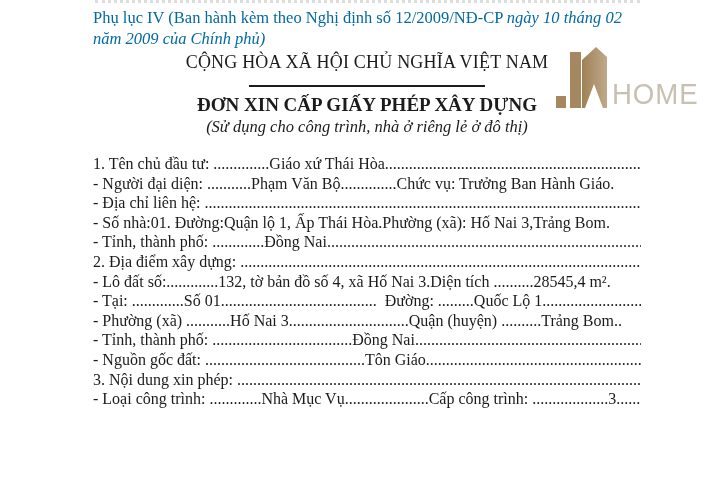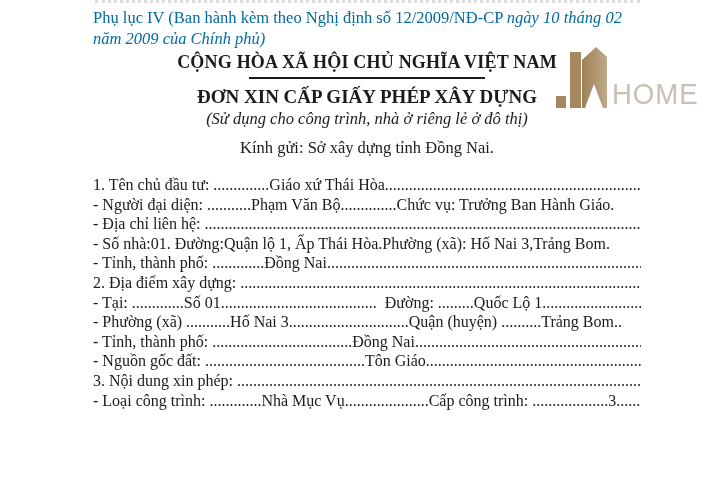--- a/index.html
+++ b/index.html
@@ -21,21 +21,21 @@
   }
   .appendix {
     margin:0; font-size:16.5px; line-height:21px; color:#0369a1;
   }
   .appendix .it { font-style:italic; }
   .form-number {
     margin:4px 0 0; text-align:center; font-weight:bold;
     font-size:17px; line-height:22px;
   }
   .national-title {
-    margin:2px 0 4px; text-align:center; font-weight:bold;
+    margin:2px 0 12px; text-align:center; font-weight:normal;
     font-size:18px; line-height:22px; letter-spacing:.2px;
   }
   .motto {
     margin:0; text-align:center; font-weight:bold;
     font-size:17px; line-height:21px;
   }
   .separator {
     width:236px; height:0; margin:4px auto 0;
     border-top:2px solid #1c1c1c;
   }
@@ -82,29 +82,29 @@
 
     <p class="national-title">CỘNG HÒA XÃ HỘI CHỦ NGHĨA VIỆT NAM</p>
 
 
     <div class="separator"></div>
 
     <p class="doc-title">ĐƠN XIN CẤP GIẤY PHÉP XÂY DỰNG</p>
 
     <p class="doc-subtitle">(Sử dụng cho công trình, nhà ở riêng lẻ ở đô thị)</p>
 
-    <p class="recipient">Kính gửi: Sở xây dựng tỉnh Đồng Nai.</p>
 
     <div class="lines">
       <div class="line">1. Tên chủ đầu tư: ..............Giáo xứ Thái Hòa..............................................................................</div>
       <div class="line">- Người đại diện: ...........Phạm Văn Bộ..............Chức vụ: Trưởng Ban Hành Giáo.</div>
       <div class="line">- Địa chỉ liên hệ: .............................................................................................................................</div>
       <div class="line">- Số nhà:01. Đường:Quận lộ 1, Ấp Thái Hòa.Phường (xã): Hố Nai 3,Trảng Bom.</div>
       <div class="line">- Tỉnh, thành phố: .............Đồng Nai....................................................................................</div>
       <div class="line">2. Địa điểm xây dựng: ......................................................................................................................</div>
+      <div class="line">- Lô đất số:.............132, tờ bản đồ số 4, xã Hố Nai 3.Diện tích ..........28545,4 m².</div>
       <div class="line">- Tại: .............Số 01.......................................  Đường: .........Quốc Lộ 1..............................</div>
       <div class="line">- Phường (xã) ...........Hố Nai 3..............................Quận (huyện) ..........Trảng Bom..</div>
       <div class="line">- Tỉnh, thành phố: ...................................Đồng Nai.............................................................</div>
       <div class="line">- Nguồn gốc đất: ........................................Tôn Giáo...........................................................</div>
       <div class="line">3. Nội dung xin phép: ......................................................................................................................</div>
       <div class="line">- Loại công trình: .............Nhà Mục Vụ.....................Cấp công trình: ...................3...........</div>
     </div>
 
   </div>
 

